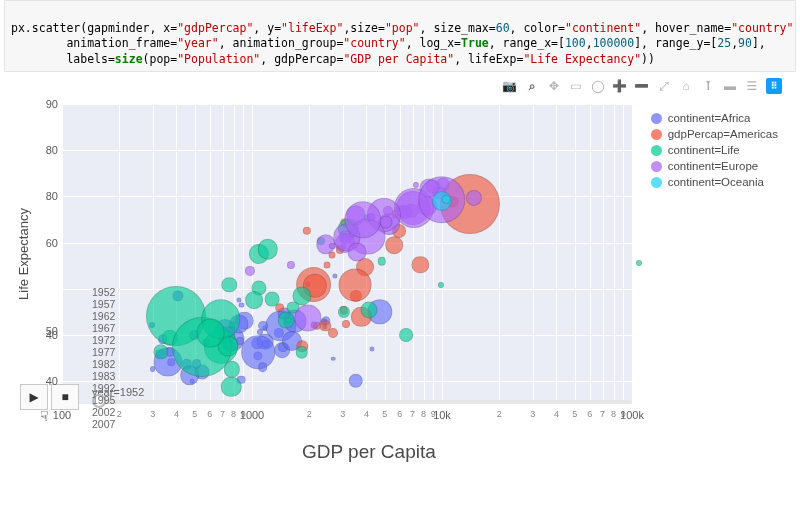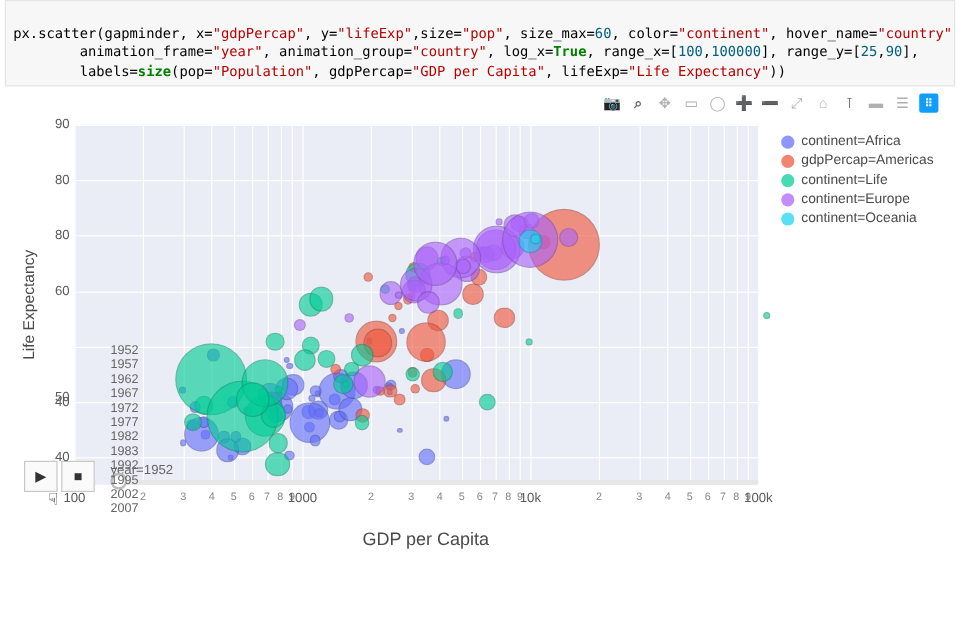--- a/index.html
+++ b/index.html
@@ -15,21 +15,21 @@
   .toolbar span.dark { color: #6b6b6b; }
   .toolbar span.box { background: #119dff; color: #fff; border-radius: 2px; font-size: 9px; font-weight: bold; }
   .chart-wrap { position: relative; width: 792px; height: 370px; margin: 0 4px; }
   .plot-area { position: absolute; left: 58px; top: 8px; width: 570px; height: 300px; background: #eaedf5; }
   .gridline-v, .gridline-h { position: absolute; background: #fff; }
   .gridline-v { top: 0; width: 1px; height: 100%; }
   .gridline-h { left: 0; height: 1px; width: 100%; }
   .tick-x { position: absolute; top: 313px; transform: translateX(-50%); color: #5a5a5a; font-size: 11px; }
   .tick-y { position: absolute; left: 36px; transform: translateY(-50%); color: #5a5a5a; font-size: 11px; text-align: right; width: 18px; }
   .axis-y-title { position: absolute; left: 12px; top: 158px; transform: rotate(-90deg) translateX(-50%); transform-origin: left top; color: #4a4a4a; font-size: 13px; }
-  .axis-x-title { position: absolute; left: 298px; top: 345px; color: #4a4a4a; font-size: 15px; }
+  .axis-x-title { position: absolute; left: 298px; top: 345px; color: #4a4a4a; font-size: 19px; }
   .legend { position: absolute; right: 18px; top: 16px; font-size: 11.5px; color: #4a4a4a; }
   .legend-row { display: flex; align-items: center; gap: 6px; margin-bottom: 4px; }
   .legend-dot { width: 11px; height: 11px; border-radius: 50%; opacity: 0.72; }
   .bubble { position: absolute; border-radius: 50%; opacity: 0.62; transform: translate(-50%, -50%); border: 1px solid rgba(50,50,50,0.35); }
   .controls { position: absolute; left: 16px; bottom: 56px; display: flex; gap: 3px; }
   .ctrl-btn { width: 28px; height: 26px; border: 1px solid #c8c8c8; background: #fafafa; display: flex; align-items: center; justify-content: center; cursor: pointer; }
   .slider-wrap { position: absolute; left: 88px; bottom: 62px; width: 540px; }
   .slider-label { font-size: 11px; color: #666; position: absolute; top: -14px; left: 0; }
   .slider-track { height: 4px; background: #e6e6e6; border-radius: 2px; position: relative; }
   .slider-thumb { position: absolute; left: 0; top: -6px; width: 14px; height: 14px; border-radius: 50%; background: #fff; border: 2px solid #bbb; cursor: pointer; }

